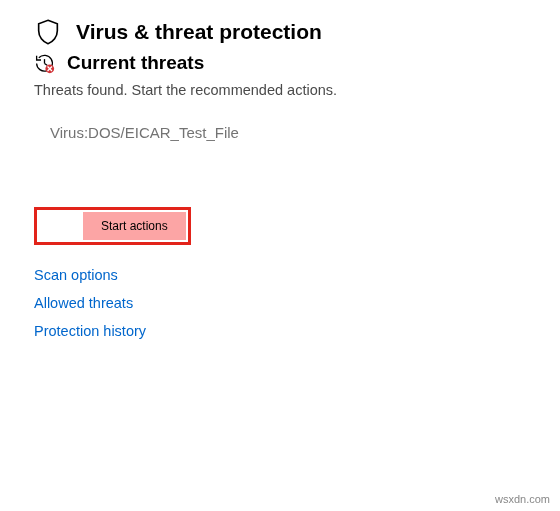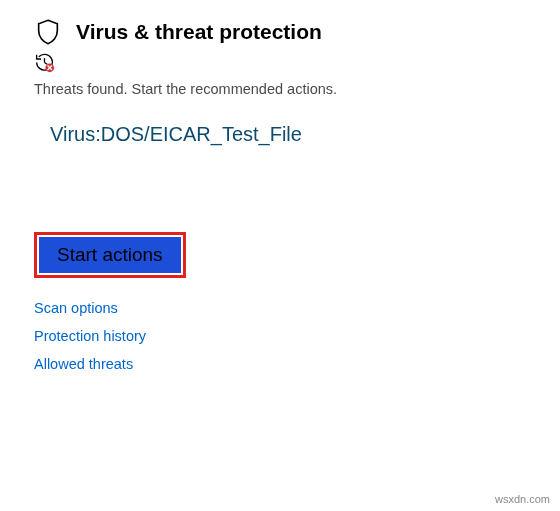--- a/index.html
+++ b/index.html
@@ -44,39 +44,40 @@
       font-size: 19px;
       font-weight: 600;
       color: #000;
     }
     .section-subtitle {
       font-size: 14.5px;
       color: #4a4a4a;
       margin-bottom: 26px;
     }
     .threat-item {
-      font-size: 20px;
-      color: #0c4a6e;
+      font-size: 15px;
+      color: #737373;
       margin-left: 16px;
-      margin-bottom: 86px;
+      margin-bottom: 66px;
     }
     .action-button-wrap {
       display: inline-block;
       border: 3px solid #e2231a;
       padding: 2px;
       margin-bottom: 22px;
     }
     .action-button {
-      background: #1d4ed8;
+      background: #fca5a5;
       border: none;
       padding: 7px 18px;
-      font-size: 19px;
+      font-size: 12px;
       font-family: inherit;
       color: #000;
       cursor: pointer;
+      margin-left: 44px;
     }
     .links {
       display: flex;
       flex-direction: column;
       gap: 12px;
     }
     .link {
       color: #0066cc;
       font-size: 14.5px;
       text-decoration: none;
@@ -115,30 +116,31 @@
           <path d="M3 12 A9 9 0 1 0 5.5 5.5"></path>
           <polyline points="3,3 3,8 8,8"></polyline>
           <line x1="12" y1="7" x2="12" y2="12"></line>
           <line x1="12" y1="12" x2="15" y2="14"></line>
         </g>
         <circle cx="18" cy="18" r="5" fill="#d13438"></circle>
         <line x1="15.5" y1="15.5" x2="20.5" y2="20.5" stroke="#fff" stroke-width="1.5"></line>
         <line x1="20.5" y1="15.5" x2="15.5" y2="20.5" stroke="#fff" stroke-width="1.5"></line>
       </svg>
     </span>
+    <h2 class="section-title">Current threats</h2>
   </div>
   <div class="section-subtitle">Threats found. Start the recommended actions.</div>
 
   <div class="threat-item">Virus:DOS/EICAR_Test_File</div>
 
   <div class="action-button-wrap">
     <button class="action-button">Start actions</button>
   </div>
 
   <div class="links">
     <a class="link">Scan options</a>
+    <a class="link">Allowed threats</a>
     <a class="link">Protection history</a>
-    <a class="link">Allowed threats</a>
   </div>
 
 </div>
 
 <div class="watermark">wsxdn.com</div>
 
 </body></html>

